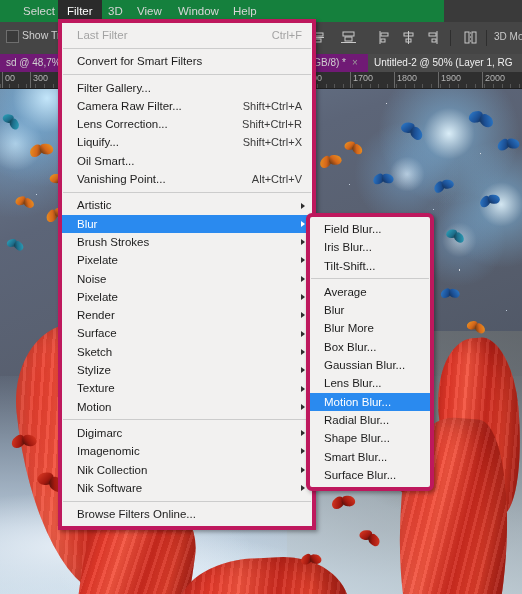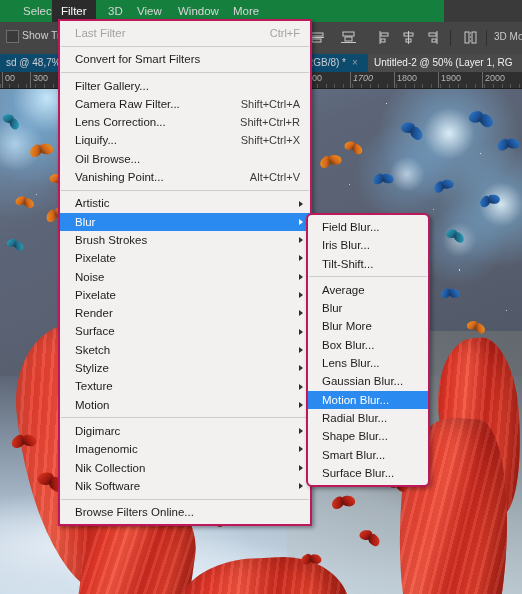--- a/index.html
+++ b/index.html
@@ -81,31 +81,31 @@
   .menubar .mi.active{background:#2b2b2b;color:#ffffff;}
 
   .optionsbar{position:absolute;left:0;top:22px;width:522px;height:32px;background:#454545;border-bottom:1px solid #2e2e2e;}
   .opt-check{position:absolute;left:6px;top:8px;width:11px;height:11px;background:#3a3a3a;border:1px solid #6e6e6e;}
   .opt-label{position:absolute;left:22px;top:7px;font-size:10.5px;color:#d0d0d0;white-space:nowrap;}
   .tb-icon{position:absolute;top:8px;width:17px;height:15px;}
   .tb-sep{position:absolute;top:8px;width:1px;height:16px;background:#2e2e2e;}
   .tb-3d{position:absolute;top:9px;font-size:10px;color:#c9c9c9;white-space:nowrap;}
 
   .tabbar{position:absolute;left:0;top:54px;width:522px;height:18px;background:#333333;border-bottom:1px solid #262626;}
-  .tab{position:absolute;top:0;height:18px;line-height:18px;font-size:10px;color:#cfcfcf;background:#0c4a6e;padding:0 6px;white-space:nowrap;}
+  .tab{position:absolute;top:0;height:18px;line-height:18px;font-size:10px;color:#cfcfcf;background:#701a75;padding:0 6px;white-space:nowrap;}
   .tab.act{background:#4a4a4a;color:#f0f0f0;}
   .tab .cls{margin-left:6px;color:#9a9a9a;font-size:10px;}
 
   .ruler{position:absolute;left:0;top:72px;width:522px;height:16px;background:#2f2f2f;border-bottom:1px solid #1f1f1f;}
   .rtick{position:absolute;top:0;width:1px;height:16px;background:#6a6a6a;}
   .rminor{position:absolute;bottom:0;width:1px;height:4px;background:#565656;}
   .rnum{position:absolute;top:1px;font-size:9px;color:#b4b4b4;white-space:nowrap;}
 
   
-  .menu{position:absolute;background:#f2f1f0;border:2px solid #be185d;box-shadow:2px 2px 4px rgba(0,0,0,.35);}
+  .menu{position:absolute;background:#f2f1f0;border:4px solid #be185d;box-shadow:2px 2px 4px rgba(0,0,0,.35);}
   #filter-menu{left:58px;top:19px;width:250px;}
   #blur-menu{left:306px;top:213px;width:120px;border-radius:6px;}
   .mrow{position:relative;height:18.3px;line-height:18.3px;font-size:11.5px;color:#1d1d1d;padding-left:15px;white-space:nowrap;cursor:default;}
   #blur-menu .mrow{padding-left:14px;}
   .mrow.dis{color:#a3a3a3;}
   .mrow.hl{background:#2a8aef;color:#ffffff;}
   .mrow .sc{position:absolute;right:10px;top:0;font-size:11px;color:#3b3b3b;}
   .mrow.dis .sc{color:#a3a3a3;}
   .mrow .arw{position:absolute;right:7px;top:6.2px;width:0;height:0;border-left:4px solid #2d2d2d;border-top:3.5px solid transparent;border-bottom:3.5px solid transparent;}
   .mrow.hl .arw{border-left-color:#ffffff;}
@@ -248,25 +248,25 @@
         </div>
         <div class="bfly o" style="left: 468px; top: 232px; transform: rotate(14deg) scale(1.2);">
           <span class="w1"></span>
           <span class="w2"></span>
         </div>
       </div>
   </div>
 
   <div class="menubar" id="menubar">
       <div class="mi" style="left: 14px;">Select</div>
-      <div class="mi active" style="left: 52px; text-align: right;">Filter</div>
+      <div class="mi active" style="left: 58px; text-align: right;">Filter</div>
       <div class="mi" style="left: 99px;">3D</div>
       <div class="mi" style="left: 128px;">View</div>
       <div class="mi" style="left: 169px;">Window</div>
-      <div class="mi" style="left: 224px;">More</div>
+      <div class="mi" style="left: 224px;">Help</div>
     </div>
 
   <div class="optionsbar">
     <div class="opt-check"></div>
     <div class="opt-label">Show Tran</div>
     <div class="tb-sep" style="left:296px;"></div>
     <div class="tb-icon" style="left:308px;">
       <svg width="17" height="15" viewBox="0 0 17 15">
           <rect x="2" y="3" width="13" height="3" fill="none" stroke="#c9c9c9"></rect>
           <rect x="4" y="9" width="9" height="3" fill="none" stroke="#c9c9c9"></rect>
@@ -320,21 +320,21 @@
     </div>
 
   <div class="ruler" id="ruler">
       <div class="rtick" style="left: 2px;"></div>
       <div class="rnum" style="left: 5px;">00</div>
       <div class="rtick" style="left: 30px;"></div>
       <div class="rnum" style="left: 33px;">300</div>
       <div class="rtick" style="left: 304px;"></div>
       <div class="rnum" style="left: 307px;">600</div>
       <div class="rtick" style="left: 350px;"></div>
-      <div class="rnum" style="left: 353px; font-style: italic;">1700</div>
+      <div class="rnum" style="left: 353px;">1700</div>
       <div class="rtick" style="left: 394px;"></div>
       <div class="rnum" style="left: 397px;">1800</div>
       <div class="rtick" style="left: 438px;"></div>
       <div class="rnum" style="left: 441px;">1900</div>
       <div class="rtick" style="left: 482px;"></div>
       <div class="rnum" style="left: 485px;">2000</div>
       <div class="rminor" style="left: 0px;"></div>
       <div class="rminor" style="left: 9px;"></div>
       <div class="rminor" style="left: 18px;"></div>
       <div class="rminor" style="left: 26px;"></div>
@@ -399,21 +399,21 @@
   <div class="menu" id="filter-menu">
       <div class="mpad"></div>
       <div class="mrow dis"><span>Last Filter</span><span class="sc">Ctrl+F</span></div>
       <div class="msep"></div>
       <div class="mrow"><span>Convert for Smart Filters</span></div>
       <div class="msep"></div>
       <div class="mrow"><span>Filter Gallery...</span></div>
       <div class="mrow"><span>Camera Raw Filter...</span><span class="sc">Shift+Ctrl+A</span></div>
       <div class="mrow"><span>Lens Correction...</span><span class="sc">Shift+Ctrl+R</span></div>
       <div class="mrow"><span>Liquify...</span><span class="sc">Shift+Ctrl+X</span></div>
-      <div class="mrow"><span>Oil Browse...</span></div>
+      <div class="mrow"><span>Oil Smart...</span></div>
       <div class="mrow"><span>Vanishing Point...</span><span class="sc">Alt+Ctrl+V</span></div>
       <div class="msep"></div>
       <div class="mrow"><span>Artistic</span><span class="arw"></span></div>
       <div class="mrow hl"><span>Blur</span><span class="arw"></span></div>
       <div class="mrow"><span>Brush Strokes</span><span class="arw"></span></div>
       <div class="mrow"><span>Pixelate</span><span class="arw"></span></div>
       <div class="mrow"><span>Noise</span><span class="arw"></span></div>
       <div class="mrow"><span>Pixelate</span><span class="arw"></span></div>
       <div class="mrow"><span>Render</span><span class="arw"></span></div>
       <div class="mrow"><span>Surface</span><span class="arw"></span></div>
@@ -434,22 +434,22 @@
   <div class="menu" id="blur-menu">
       <div class="mpad"></div>
       <div class="mrow"><span>Field Blur...</span></div>
       <div class="mrow"><span>Iris Blur...</span></div>
       <div class="mrow"><span>Tilt-Shift...</span></div>
       <div class="msep"></div>
       <div class="mrow"><span>Average</span></div>
       <div class="mrow"><span>Blur</span></div>
       <div class="mrow"><span>Blur More</span></div>
       <div class="mrow"><span>Box Blur...</span></div>
+      <div class="mrow"><span>Gaussian Blur...</span></div>
       <div class="mrow"><span>Lens Blur...</span></div>
-      <div class="mrow"><span>Gaussian Blur...</span></div>
       <div class="mrow hl"><span>Motion Blur...</span></div>
       <div class="mrow"><span>Radial Blur...</span></div>
       <div class="mrow"><span>Shape Blur...</span></div>
       <div class="mrow"><span>Smart Blur...</span></div>
       <div class="mrow"><span>Surface Blur...</span></div>
       <div class="mpad"></div>
     </div>
 
 </div>
 

